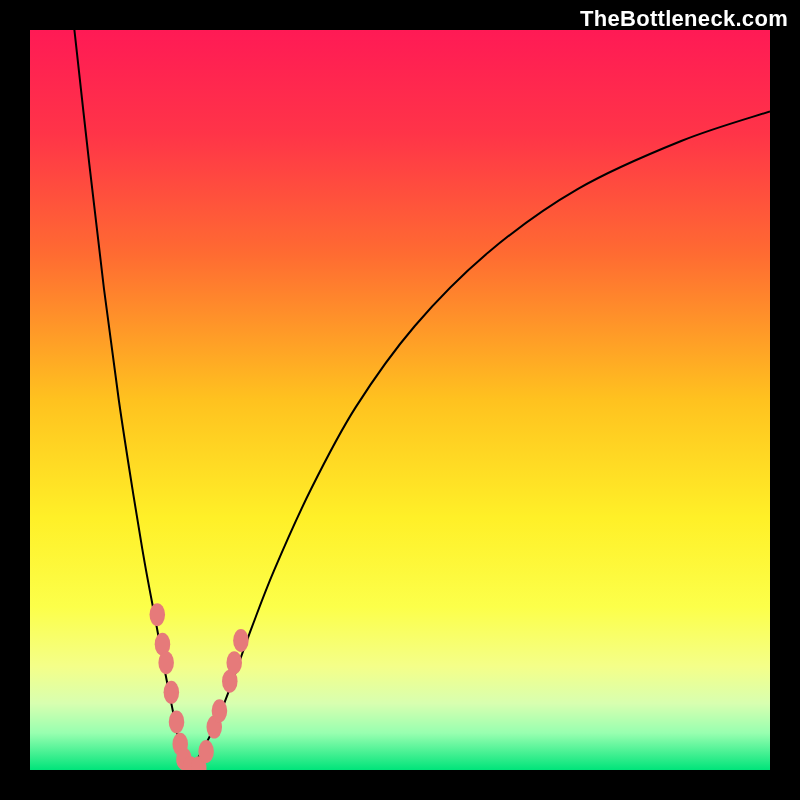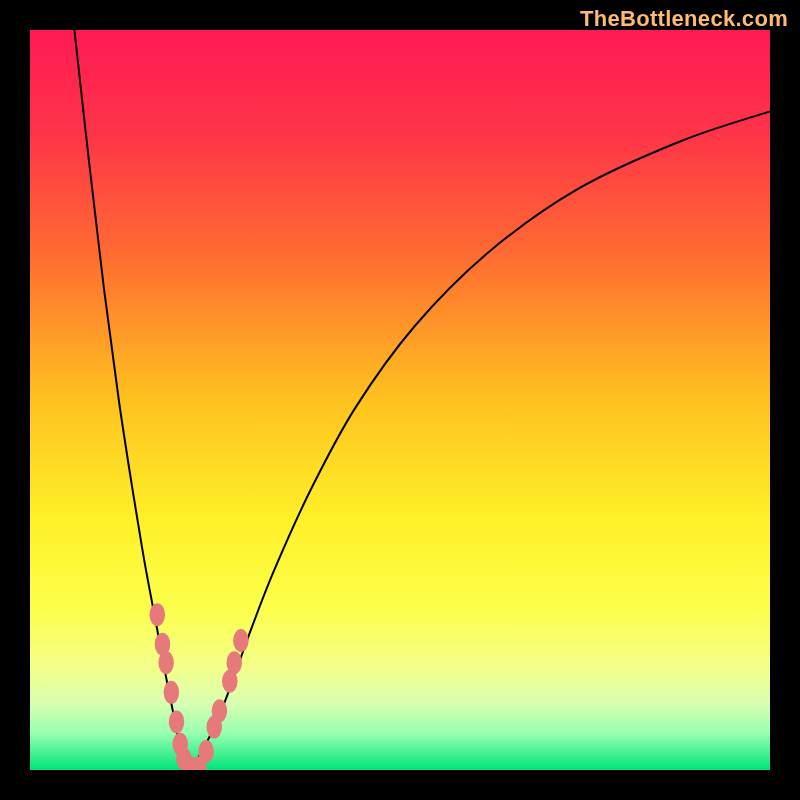--- a/index.html
+++ b/index.html
@@ -41,21 +41,21 @@
     width: 100%;
     height: 100%;
     display: block;
   }
   .attribution {
     position: absolute;
     top: 6px;
     right: 12px;
     font-size: 22px;
     font-weight: 600;
-    color: #fdba74;
+    color: #ffffff;
     letter-spacing: 0.3px;
     user-select: none;
   }
 </style>
 </head>
 <body>
 
 <div class="frame">
   <div class="plot">
     <svg class="gradient" viewBox="0 0 100 100" preserveAspectRatio="none">

